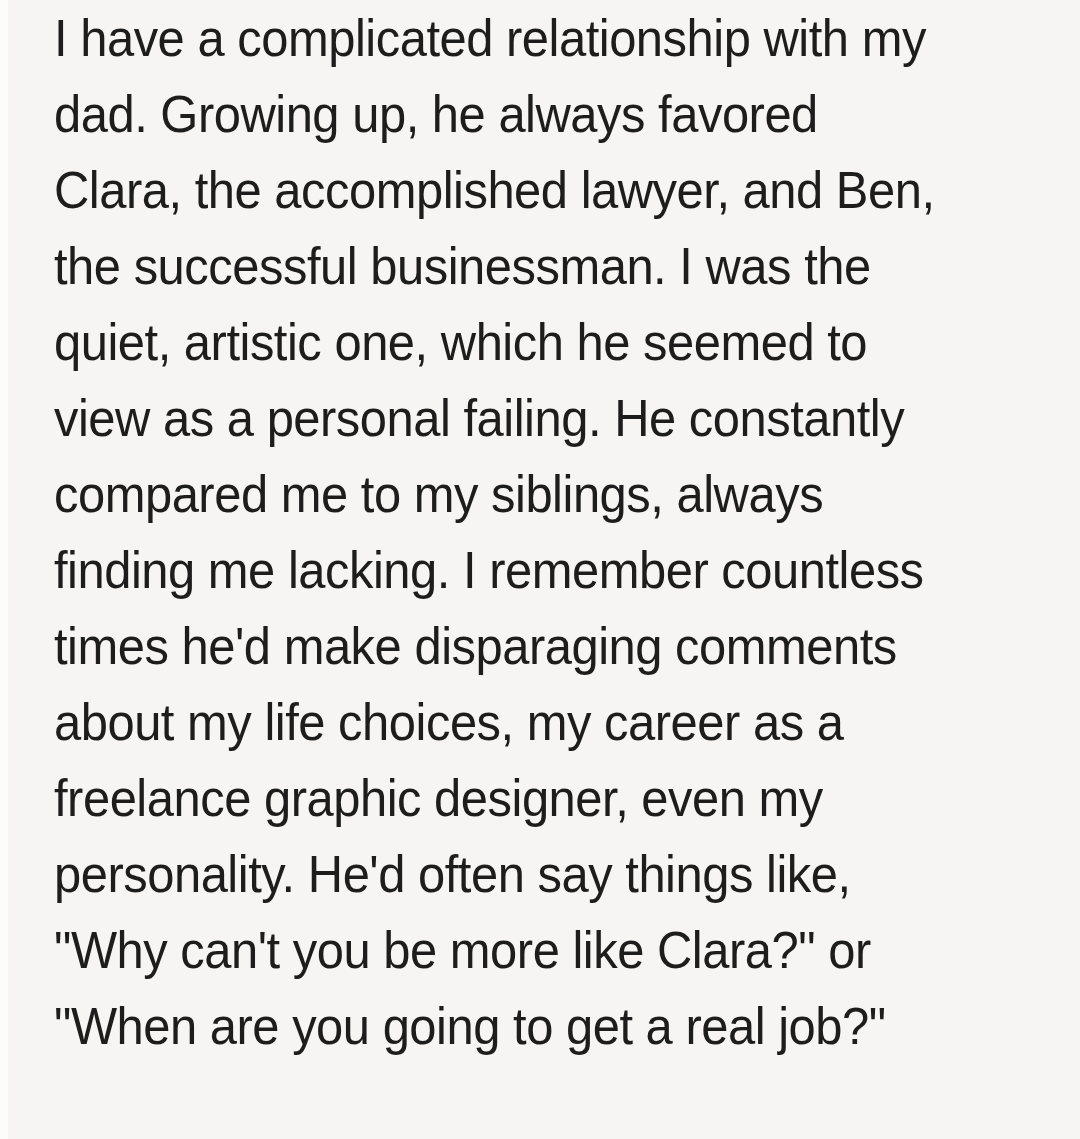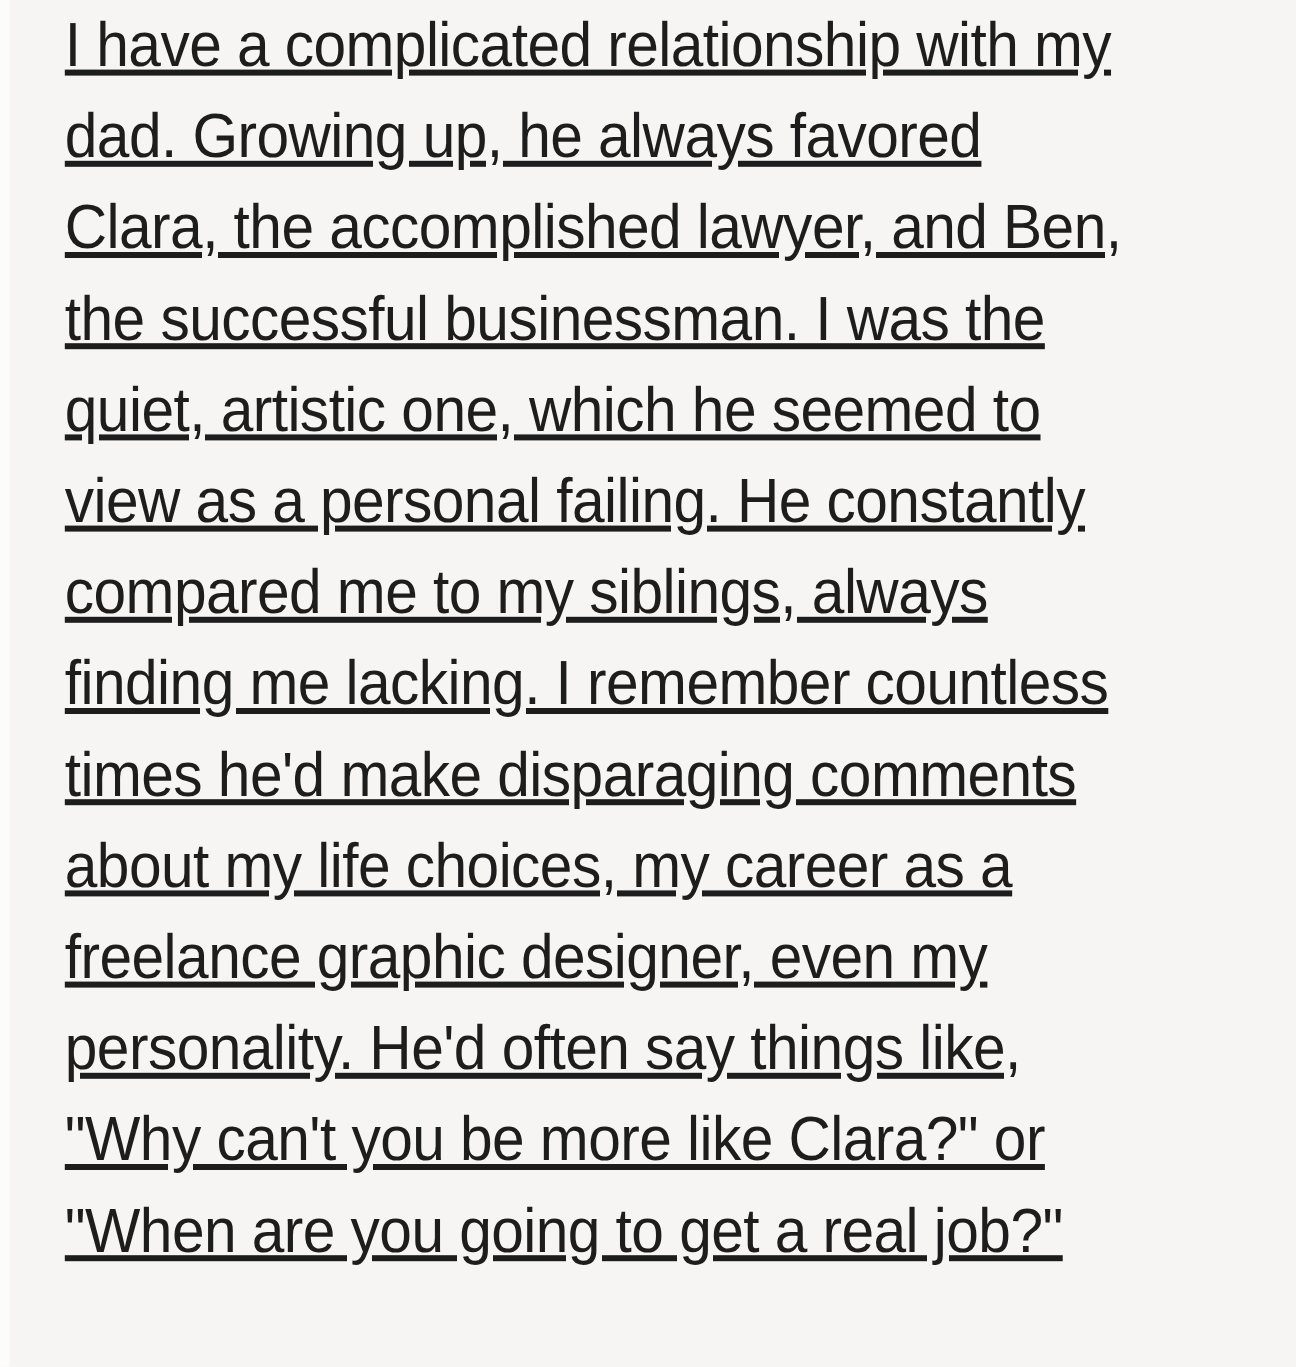--- a/index.html
+++ b/index.html
@@ -22,21 +22,20 @@
     height: 100%;
     background: #fcfcfb;
   }
   .story {
     position: absolute;
     top: 0;
     left: 54px;
     right: 10px;
     padding-top: 0;
     color: #1d1d1d;
-    text-decoration: underline;
   }
   .story-line {
     height: 76px;
     line-height: 76px;
     font-size: 52px;
     font-weight: 400;
     letter-spacing: -0.5px;
     white-space: nowrap;
     transform: scaleX(0.94);
     transform-origin: 0 50%;

